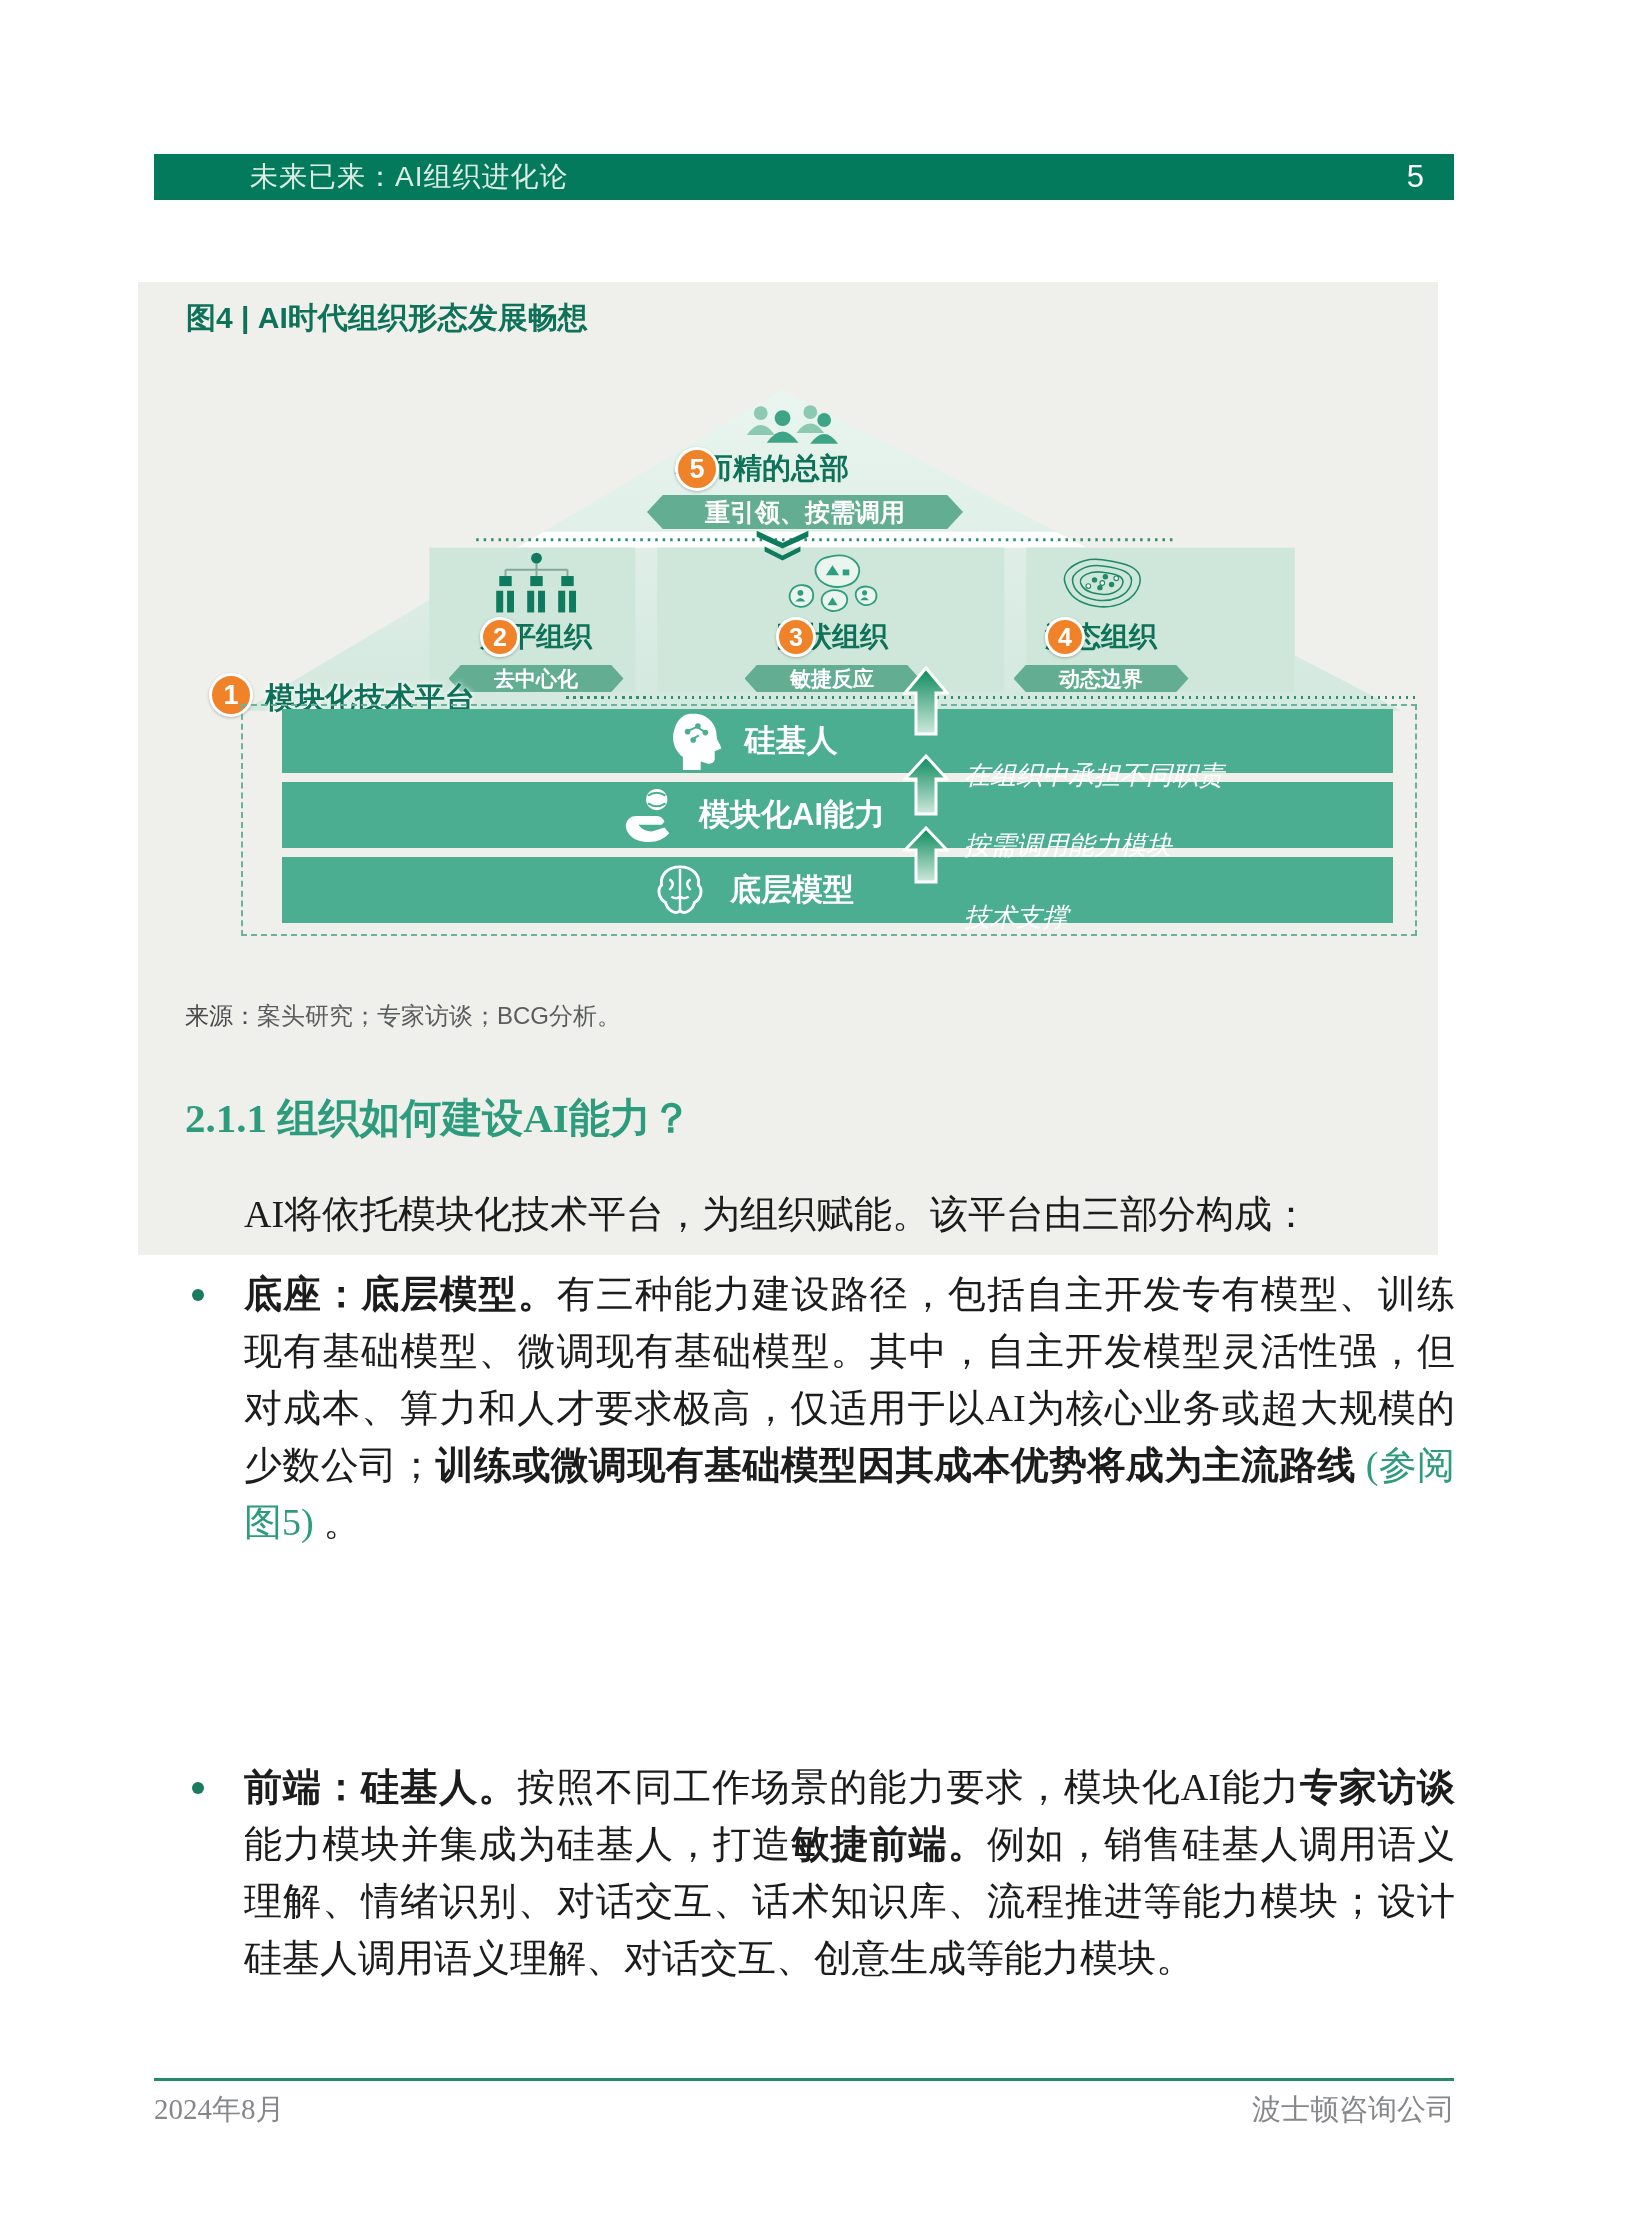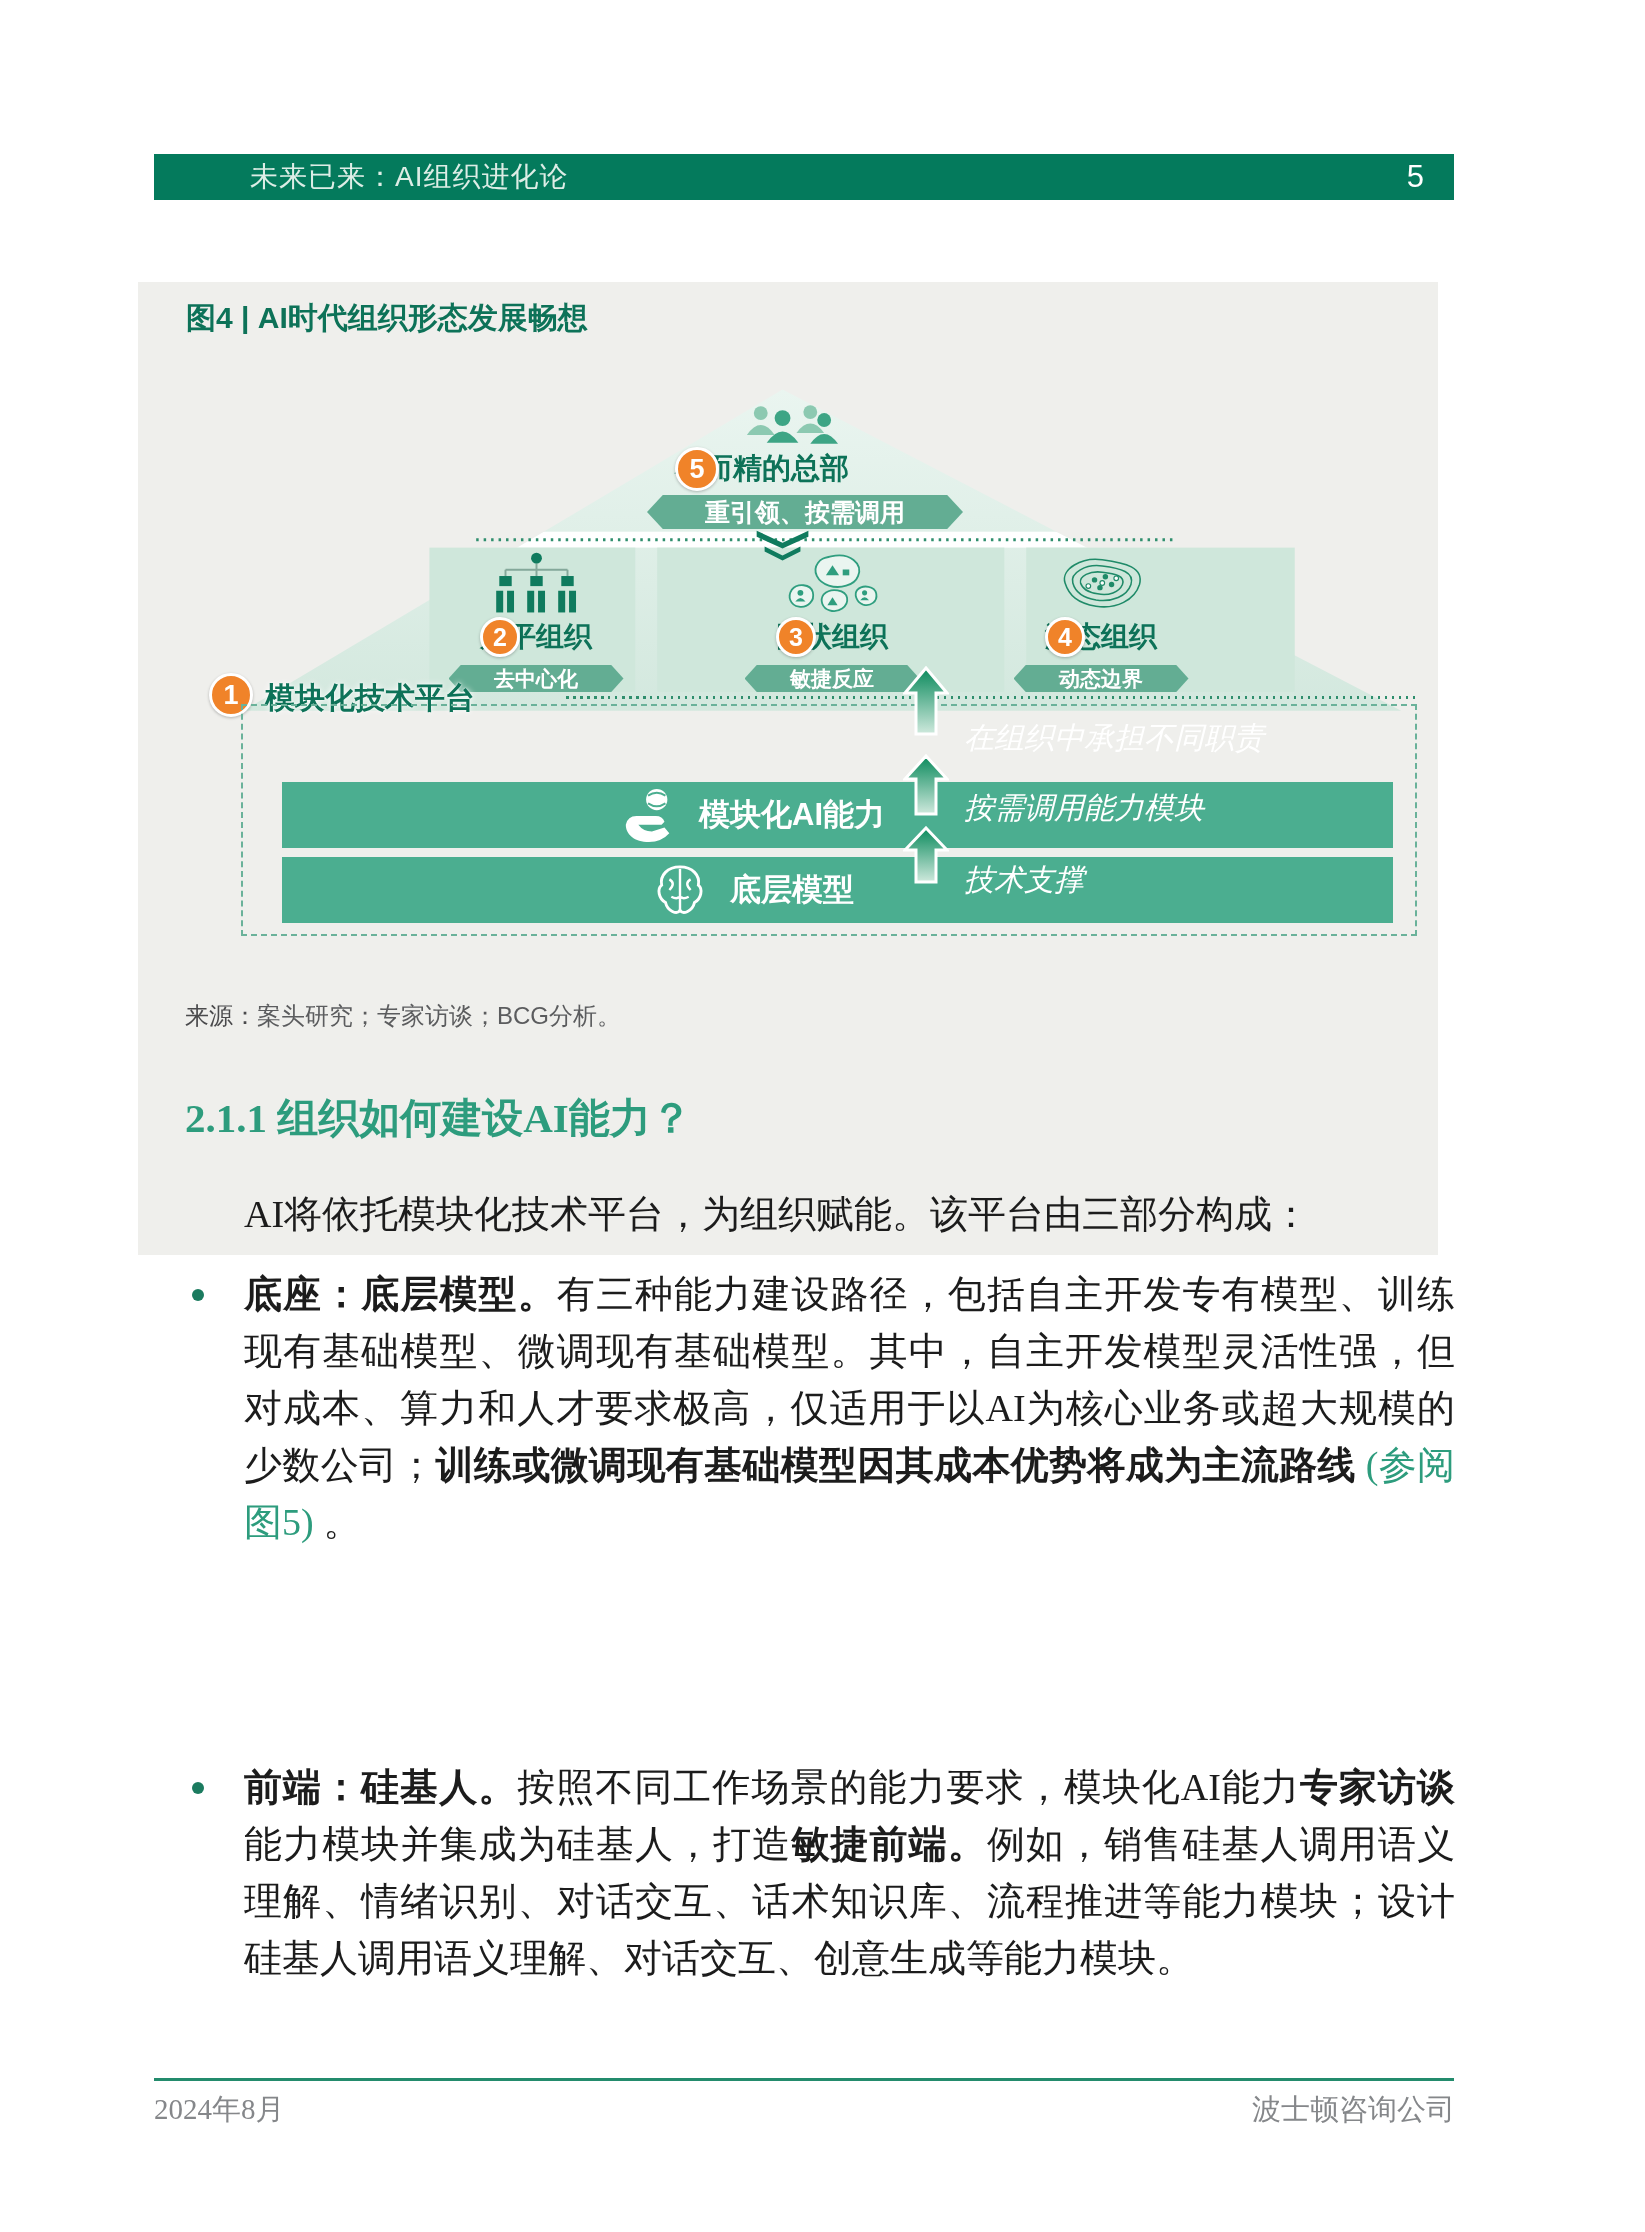--- a/index.html
+++ b/index.html
@@ -34,21 +34,21 @@
   .platform-label{position:absolute;left:127px;top:396px;font-size:30px;font-weight:700;color:var(--dark-green);
       text-shadow:0 0 6px #fff,0 0 2px #fff;}
   .dotline{position:absolute;height:3px;
       background:repeating-linear-gradient(90deg,#2f8e6d 0 2.5px,transparent 2.5px 7px);}
   .dashed-box{position:absolute;left:103px;top:422px;width:1176px;height:232px;
       border:2px dashed #6ab29a;box-sizing:border-box;}
   .layer-bar{position:absolute;left:144px;width:1111px;background:var(--bar-green);}
   .bar-content{position:absolute;inset:0;display:flex;align-items:center;justify-content:center;
       gap:22px;padding-right:169px;}
   .bar-label{color:#fff;font-size:31px;font-weight:700;}
-  .annotation{position:absolute;left:826px;color:#fff;font-size:30px;font-style:italic;}
+  .annotation{position:absolute;left:826px;color:#fff;font-size:26px;font-style:italic;margin-top:40px;}
   .arrow{position:absolute;left:765px;}
   .src{position:absolute;left:47px;top:718px;font-size:24px;color:var(--source-gray);}
   .src b{font-weight:400;color:#4a4a4c;}
   .sec-heading{position:absolute;left:185px;top:1091px;font-size:41px;font-weight:700;
       color:var(--accent-green);font-family:"Liberation Serif",serif;}
   .intro{position:absolute;left:244px;top:1186px;width:1211px;font-size:38px;line-height:57px;
       color:#1c1c1c;font-family:"Liberation Serif",serif;}
   .bullet{position:absolute;left:185px;width:1270px;display:flex;}
   .bullet-dot{flex:0 0 12px;width:12px;height:12px;border-radius:50%;background:#1b7b5f;
       margin:23px 0 0 7px;}
@@ -203,20 +203,37 @@
       </div>
       <div class="banner">动态边界</div>
     </div>
 
     <div class="num-circle" style="left:71px;top:391px;width:44px;height:44px;font-size:27px;">1</div>
     <div class="platform-label">模块化技术平台</div>
     <div class="dotline" style="left:428px;top:414px;width:852px;"></div>
 
     <div class="dashed-box"></div>
 
+    <div class="layer-bar" style="top:427px;height:64px;">
+      <div class="bar-content">
+        <svg width="54" height="58" viewBox="0 0 56 62">
+          <path d="M22 2 C39 0 50 12 50 25 C50 31 55 35 55 39 L48 42 L48 50 C48 54 44 56 40 55 L33 53 L33 62 L14 62 L14 48 C6 42 2 32 4 22 C7 9 13 3 22 2 Z" fill="#fff"></path>
+          <g stroke="var(--bar-green)" stroke-width="2" fill="none">
+            <path d="M20 20 L29 16 M29 16 L37 21 M24 29 L31 25"></path>
+          </g>
+          <g fill="var(--bar-green)">
+            <circle cx="19" cy="21" r="3"></circle>
+              <circle cx="30" cy="15" r="3"></circle>
+              <circle cx="38" cy="22" r="3"></circle>
+              <circle cx="25" cy="30" r="3"></circle>
+          </g>
+        </svg>
+        <span class="bar-label">硅基人</span>
+      </div>
+    </div>
     <div class="layer-bar" style="top:500px;height:66px;">
       <div class="bar-content">
         <svg width="56" height="58" viewBox="0 0 56 60">
           <circle cx="36" cy="14" r="11" fill="#fff"></circle>
           <g stroke="var(--bar-green)" stroke-width="2" fill="none">
             <path d="M27 10 q9 -6 18 0 M27 18 q9 6 18 0"></path>
           </g>
           <path d="M4 40 q2 -9 11 -9 l20 0 q7 0 9 6 l-3 3 -24 0 q5 7 14 7 l13 -4 5 6 q-8 9 -21 9 C13 58 4 50 4 40 Z" fill="#fff"></path>
         </svg>
         <span class="bar-label">模块化AI能力</span>

